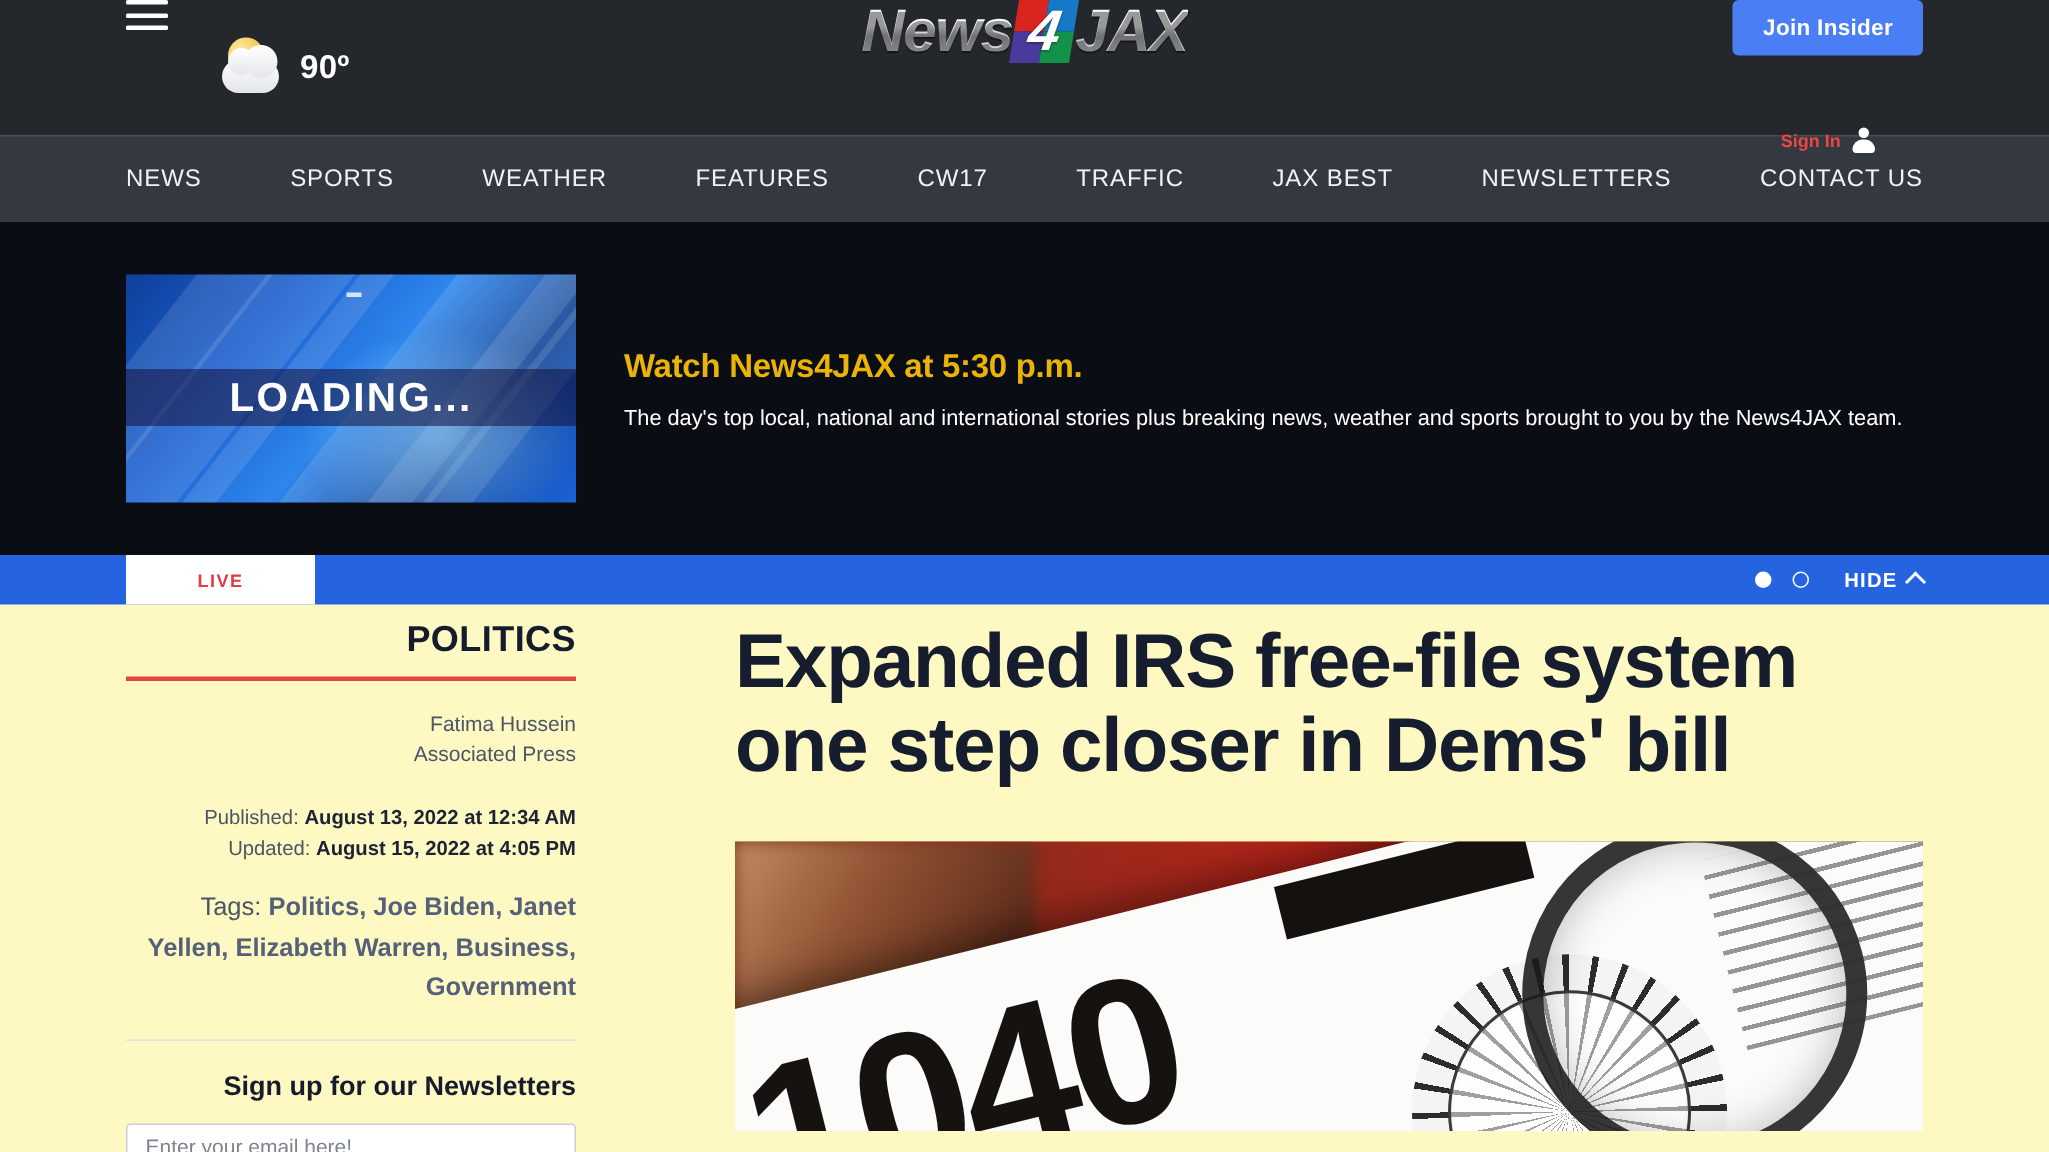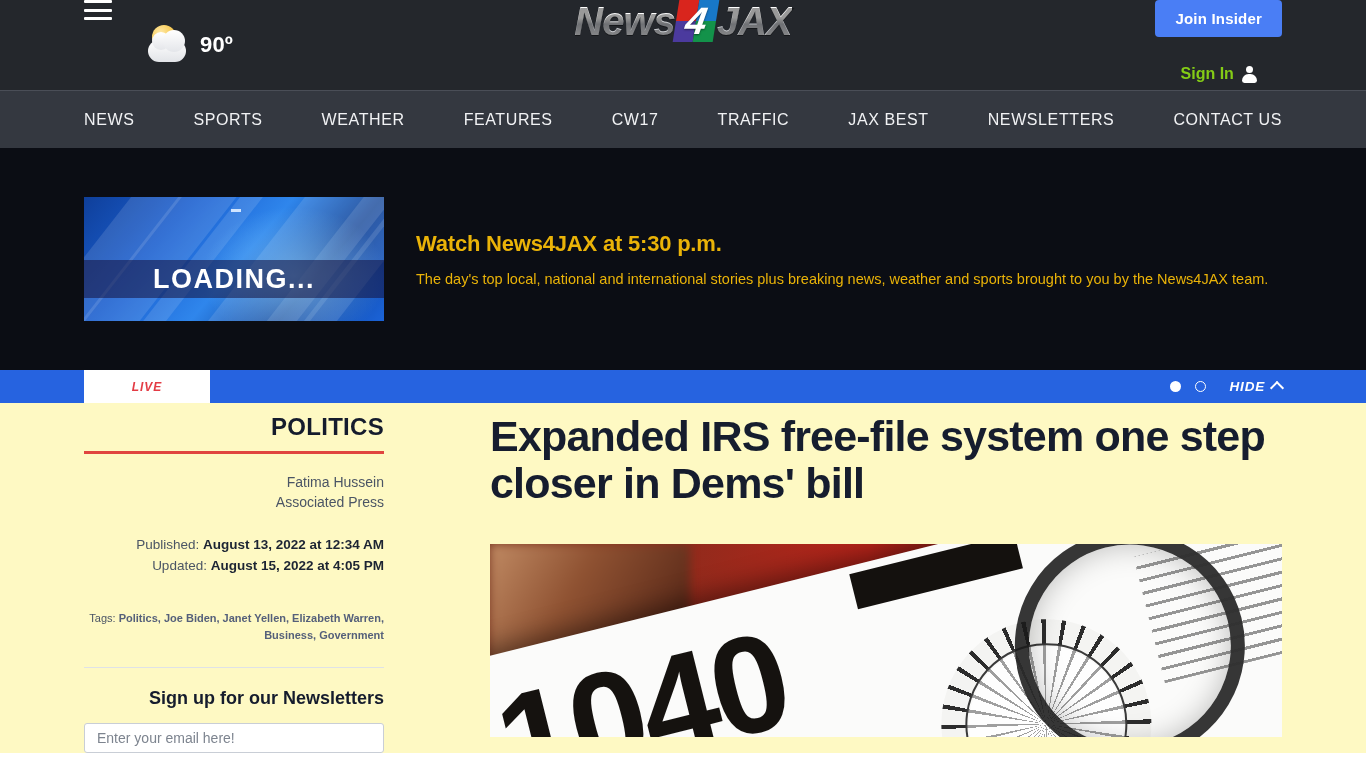--- a/index.html
+++ b/index.html
@@ -83,21 +83,21 @@
   .topbar-right {
     margin-left:auto; margin-right:84px;
     display:flex; align-items:center; gap:28px;flex-direction:column;
   }
   .join-btn {
     background:#4a7ef5; color:#fff; border:none;
     font-family:inherit; font-size:15px; font-weight:bold;
     padding:10px 20px; border-radius:4px; cursor:pointer;
     letter-spacing:.2px;
   }
-  .signin { display:flex; align-items:center; gap:8px; color:#84cc16; font-size:16px; font-weight:bold; cursor:pointer; }
+  .signin { display:flex; align-items:center; gap:8px; color:#ef4444; font-size:12px; font-weight:bold; cursor:pointer;margin-top:20px; }
   .person-ico { width:15px; height:17px; position:relative; display:inline-block; }
   .person-ico:before {
     content:""; position:absolute; left:4px; top:0; width:7px; height:7px;
     border-radius:50%; background:#fff;
   }
   .person-ico:after {
     content:""; position:absolute; left:0; top:8px; width:15px; height:9px;
     border-radius:8px 8px 3px 3px; background:#fff;
   }
 
@@ -116,21 +116,21 @@
     cursor:pointer; white-space:nowrap;
   }
 
   
   .promo {
     height:222px; background:#0b0d14;
     display:flex; align-items:center;
   }
   .promo-thumb {
     margin-left:84px;
-    width:300px; height:124px;
+    width:300px; height:152px;
     position:relative; overflow:hidden; flex:none;
     background:linear-gradient(130deg,#0f3f9a 0%,#1a5fd0 28%,#2f86ec 52%,#0e4196 74%,#1b63d8 100%);
     cursor:pointer;
   }
   .promo-thumb .band {
     position:absolute; background:rgba(255,255,255,.12);
     transform:rotate(38deg); transform-origin:center;
   }
   .b1 { width:46px; height:420px; left:30px; top:-120px; background:rgba(255,255,255,.16); }
   .b2 { width:18px; height:420px; left:96px; top:-130px; background:rgba(0,0,0,.22); }
@@ -150,26 +150,26 @@
   .loading-bar span {
     color:#fff; font-size:27px; font-weight:bold; letter-spacing:1.5px;
   }
   .tick {
     position:absolute; left:147px; top:12px; width:10px; height:3px; background:#cfe4ff;
   }
   .promo-text { margin-left:32px; }
   .promo-title {
     color:#eab308; font-size:22px; font-weight:bold; letter-spacing:-.2px; margin-bottom:14px;
   }
-  .promo-desc { color:#eab308; font-size:14.5px; }
+  .promo-desc { color:#ffffff; font-size:14.5px; }
 
   
   .livebar {
     height:33px; background:#2663e0;
-    display:flex; align-items:center; position:relative;font-style:italic;
+    display:flex; align-items:center; position:relative;
   }
   .live-tab {
     position:absolute; left:84px; top:0;
     width:126px; height:33px; background:#ffffff;
     display:flex; align-items:center; justify-content:center;
   }
   .live-tab span { color:#e33b44; font-size:12px; font-weight:bold; letter-spacing:1px; }
   .livebar-right {
     margin-left:auto; margin-right:84px;
     display:flex; align-items:center; gap:14px;
@@ -196,34 +196,34 @@
     width:300px; margin-left:84px; flex:none; text-align:right;
   }
   .kicker {
     font-size:24px; font-weight:bold; color:#151c2d; letter-spacing:.3px;
     padding-bottom:10px;
   }
   .kicker-rule { height:3px; background:#e0453f; margin-bottom:18px; }
   .byline { font-size:14px; color:#4b5565; line-height:1.45; }
   .dates { margin-top:22px; font-size:13.5px; color:#4b5565; line-height:1.55; }
   .dates b { color:#1c2433; }
-  .tags { margin-top:34px; font-size:11px; color:#4b5565; line-height:1.55; }
+  .tags { margin-top:16px; font-size:17px; color:#4b5565; line-height:1.55; }
   .tags a { color:#55607a; font-weight:bold; text-decoration:none; cursor:pointer; }
   .divider { height:1px; background:#dfe2e7; margin:22px 0 20px; }
   .nl-title { font-size:18px; font-weight:bold; color:#151c2d; margin-bottom:14px; }
   .nl-input {
     width:100%; height:30px; border:1px solid #c9ced6; border-radius:3px;
     padding:0 12px; font-family:inherit; font-size:14px; color:#6b7280;
     text-align:left; background:#fff;
   }
   .nl-input::placeholder { color:#7d848f; }
 
   .article { margin-left:106px; width:792px; flex:none; }
   .headline {
-    font-size:43px; line-height:1.1; font-weight:bold;
+    font-size:51px; line-height:1.1; font-weight:bold;
     color:#161d2e; letter-spacing:-.8px;
   }
 
   
   .photo {
     margin-top:36px; width:792px; height:193px;
     position:relative; overflow:hidden;
     background:linear-gradient(100deg,#7a3a24 0%, #8e2b1c 22%, #b8241a 46%, #6e1d14 72%, #3d120d 100%);
   }
   .photo .wood {

